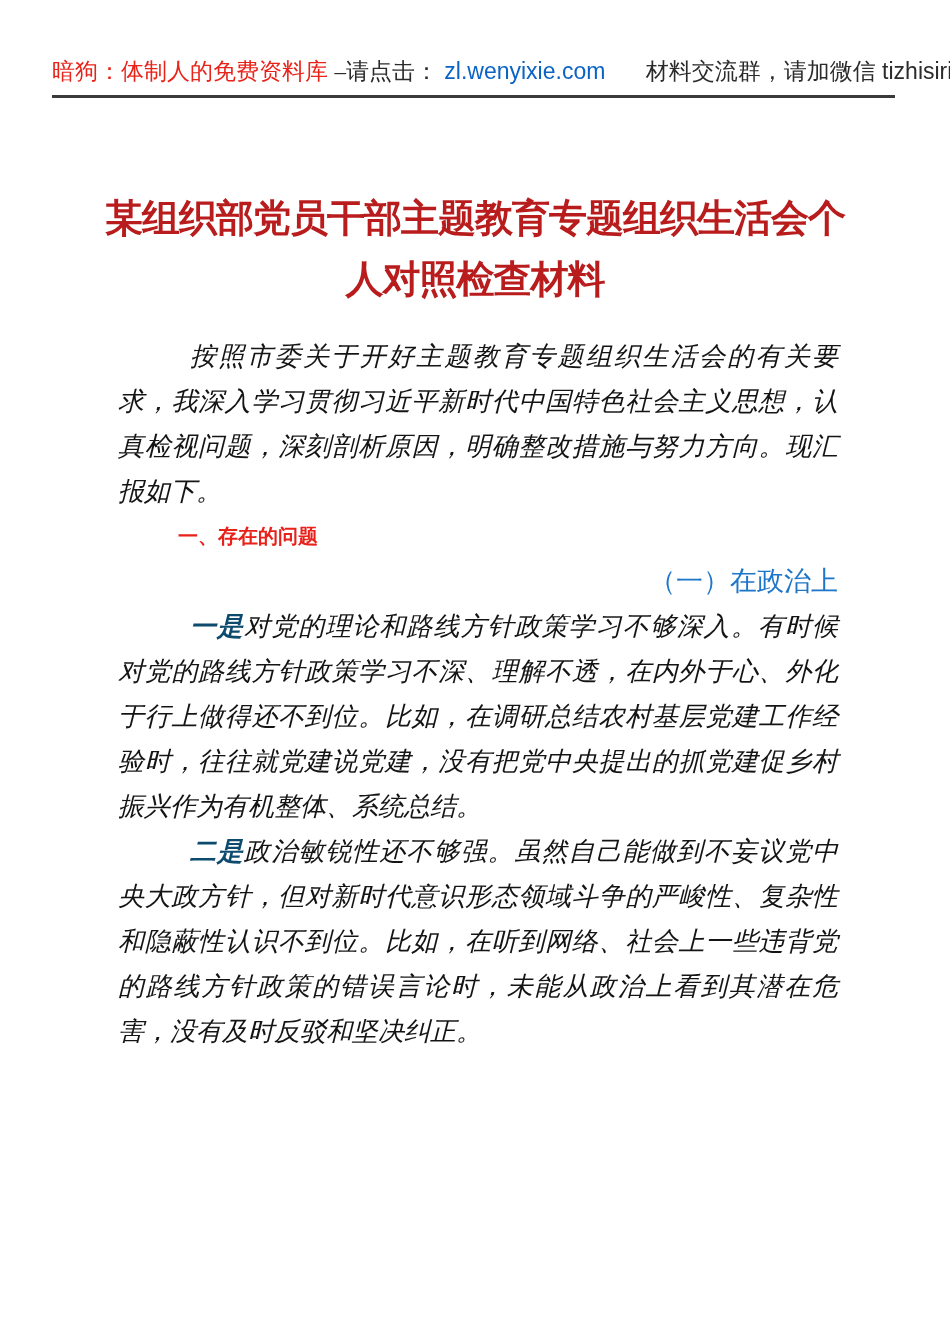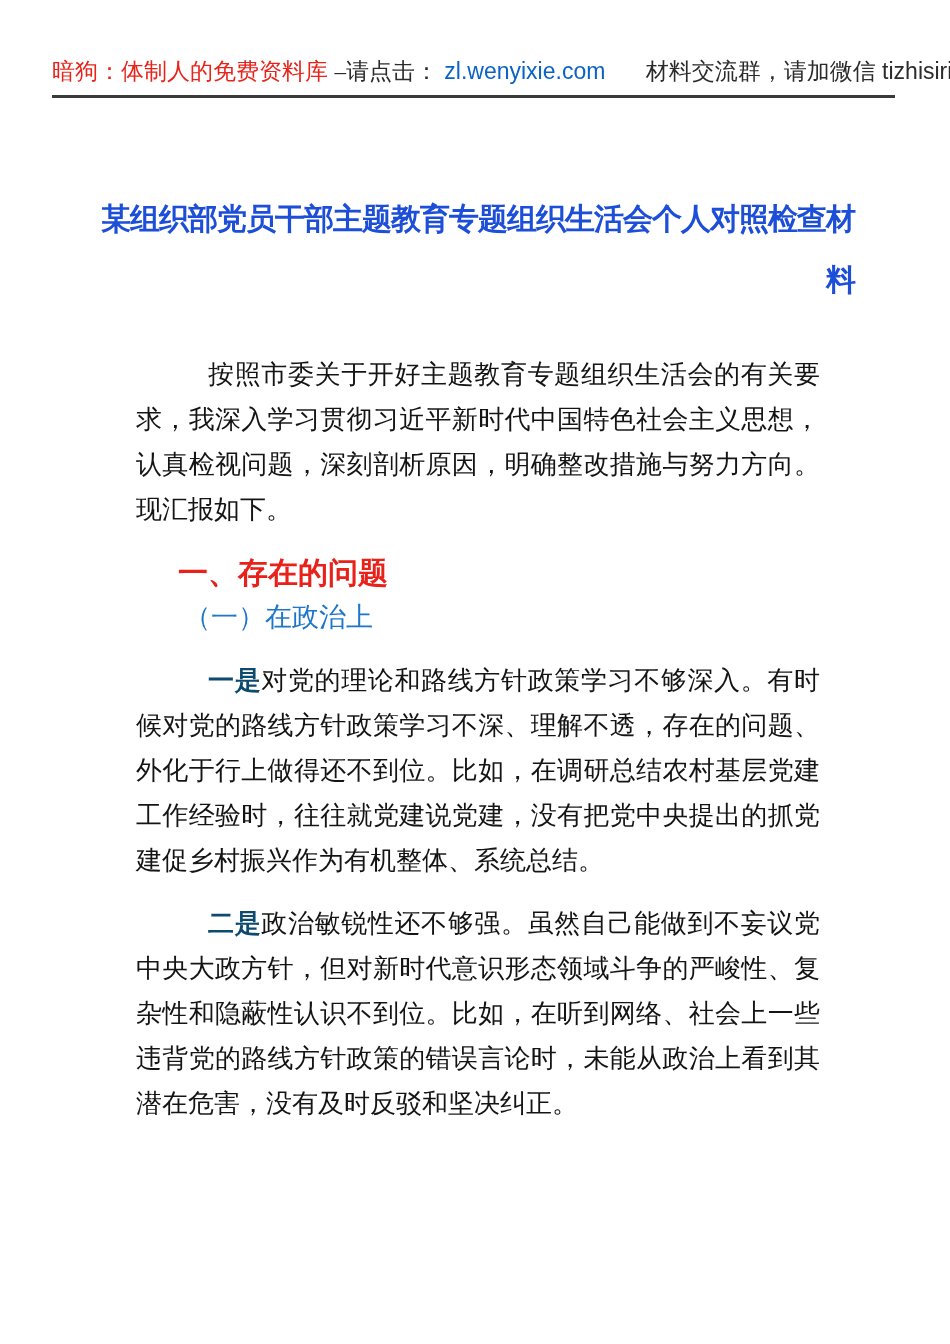--- a/index.html
+++ b/index.html
@@ -25,55 +25,55 @@
   }
   .header .brand{color:var(--header_red,#e8231a);font-weight:normal;}
   .header .hint{color:#2b2b2b;font-family:Liberation Serif, serif;}
   .header .link{color:var(--link_blue,#0a63c5);text-decoration:none;}
   .header .group{color:#2b2b2b;margin-left:34px;}
   
   .title{
     position:absolute;
     top:188px;left:95px;width:760px;
     margin:0;
-    text-align:right;
-    font-size:30px;
+    text-align:center;
+    font-size:38px;
     line-height:61px;
     font-weight:bold;
-    color:#1d4ed8;
+    color:#b91c1c;
     letter-spacing:-1px;
   }
   
   .content{
     position:absolute;
     top:334px;left:118px;width:720px;
     font-size:26px;
     line-height:45px;
     text-align:justify;
     color:#141414;
   }
-  .content p{margin:18px;text-indent:72px;}
+  .content p{margin:0;text-indent:72px;font-style:italic;}
   .h-red{
     margin:0;
     text-indent:60px;
     font-family:"Liberation Sans",sans-serif;
     font-weight:bold;
     color:var(--heading_red,#e8211a);
-    font-size:30px;
+    font-size:20px;
     line-height:45px;
     text-align:left;
   }
   .h-blue{
     margin:0;
     text-indent:66px;
     font-weight:normal;
     color:var(--heading_blue,#1e76c8);
     font-size:27px;
     line-height:45px;
-    text-align:left;
+    text-align:right;
   }
   .lead{
     font-family:"Liberation Sans",sans-serif;
     font-weight:bold;
     color:#0c4a6e;
   }
 </style>
 </head>
 <body>
 
@@ -88,20 +88,20 @@
 
   <h1 class="title">某组织部党员干部主题教育专题组织生活会个人对照检查材料</h1>
 
   <div class="content">
     <p>按照市委关于开好主题教育专题组织生活会的有关要求，我深入学习贯彻习近平新时代中国特色社会主义思想，认真检视问题，深刻剖析原因，明确整改措施与努力方向。现汇报如下。</p>
 
     <h2 class="h-red">一、存在的问题</h2>
 
     <h3 class="h-blue">（一）在政治上</h3>
 
-    <p><span class="lead">一是</span><span>对党的理论和路线方针政策学习不够深入。有时候对党的路线方针政策学习不深、理解不透，存在的问题、外化于行上做得还不到位。比如，在调研总结农村基层党建工作经验时，往往就党建说党建，没有把党中央提出的抓党建促乡村振兴作为有机整体、系统总结。</span></p>
+    <p><span class="lead">一是</span><span>对党的理论和路线方针政策学习不够深入。有时候对党的路线方针政策学习不深、理解不透，在内外于心、外化于行上做得还不到位。比如，在调研总结农村基层党建工作经验时，往往就党建说党建，没有把党中央提出的抓党建促乡村振兴作为有机整体、系统总结。</span></p>
 
     <p><span class="lead">二是</span><span>政治敏锐性还不够强。虽然自己能做到不妄议党中央大政方针，但对新时代意识形态领域斗争的严峻性、复杂性和隐蔽性认识不到位。比如，在听到网络、社会上一些违背党的路线方针政策的错误言论时，未能从政治上看到其潜在危害，没有及时反驳和坚决纠正。</span></p>
 
 
   </div>
 
 </div>
 
 </body></html>

